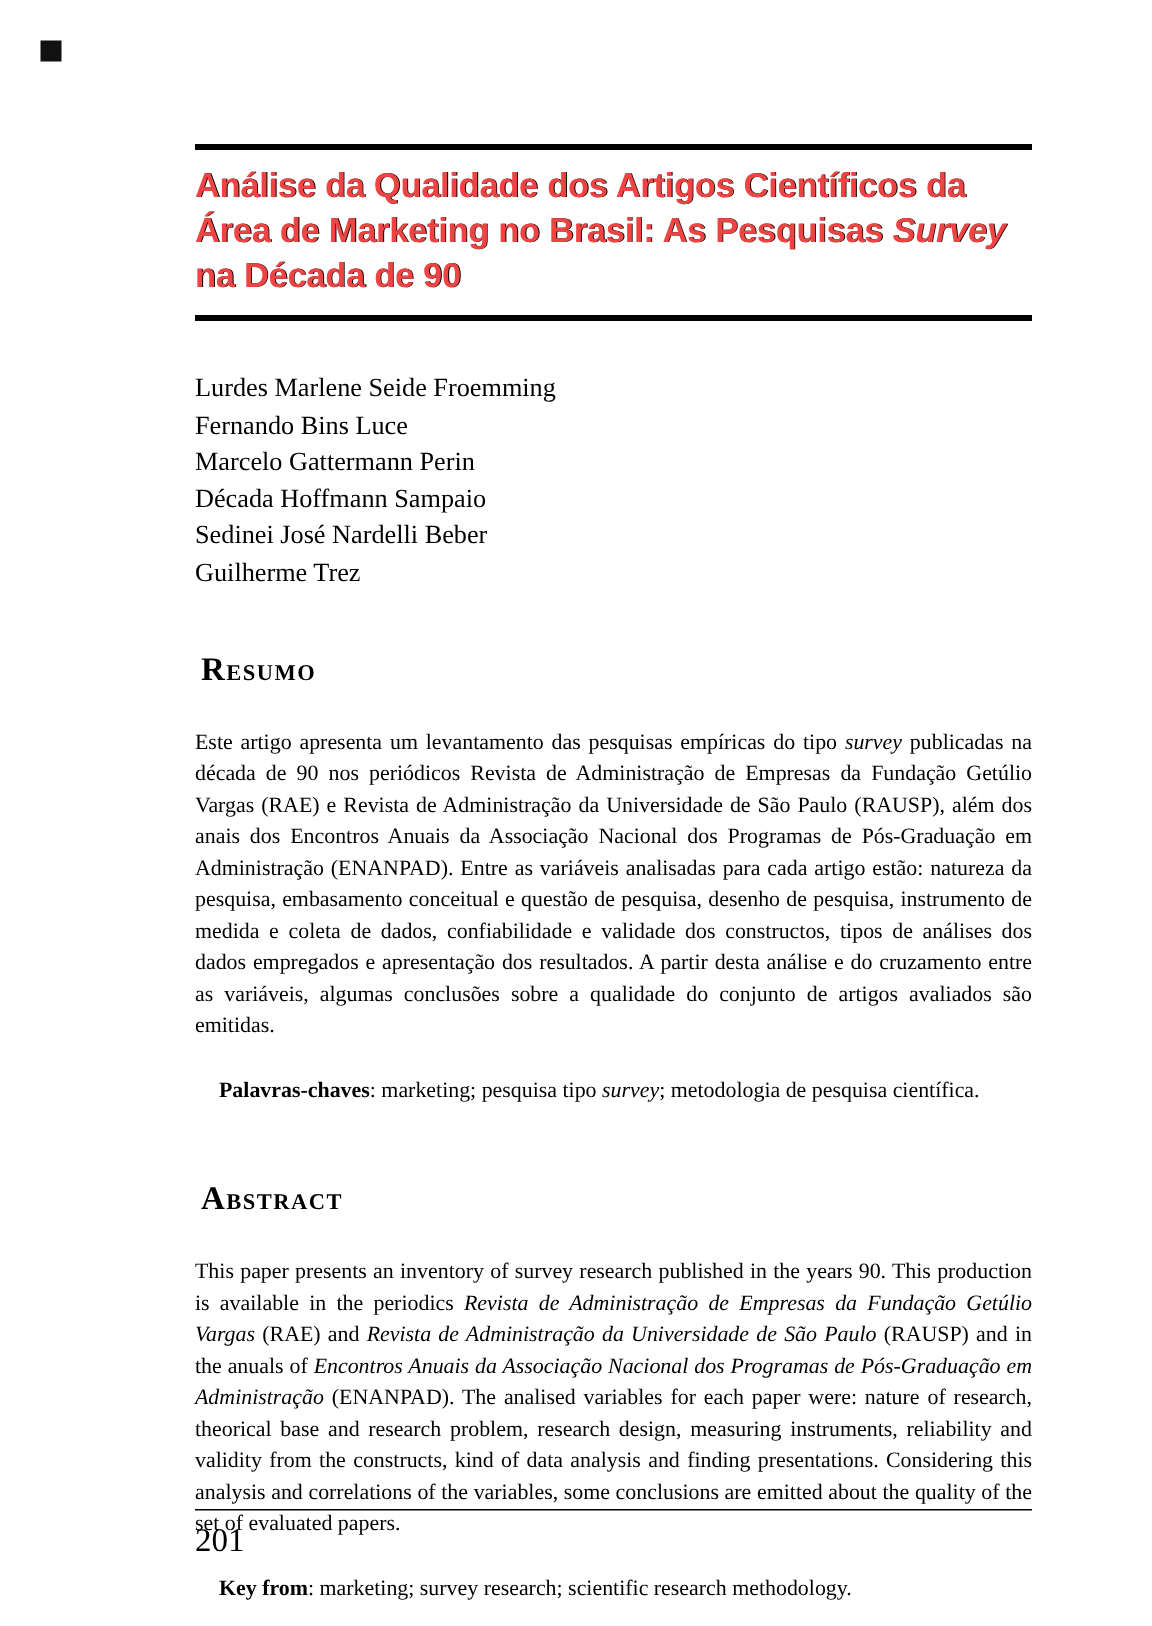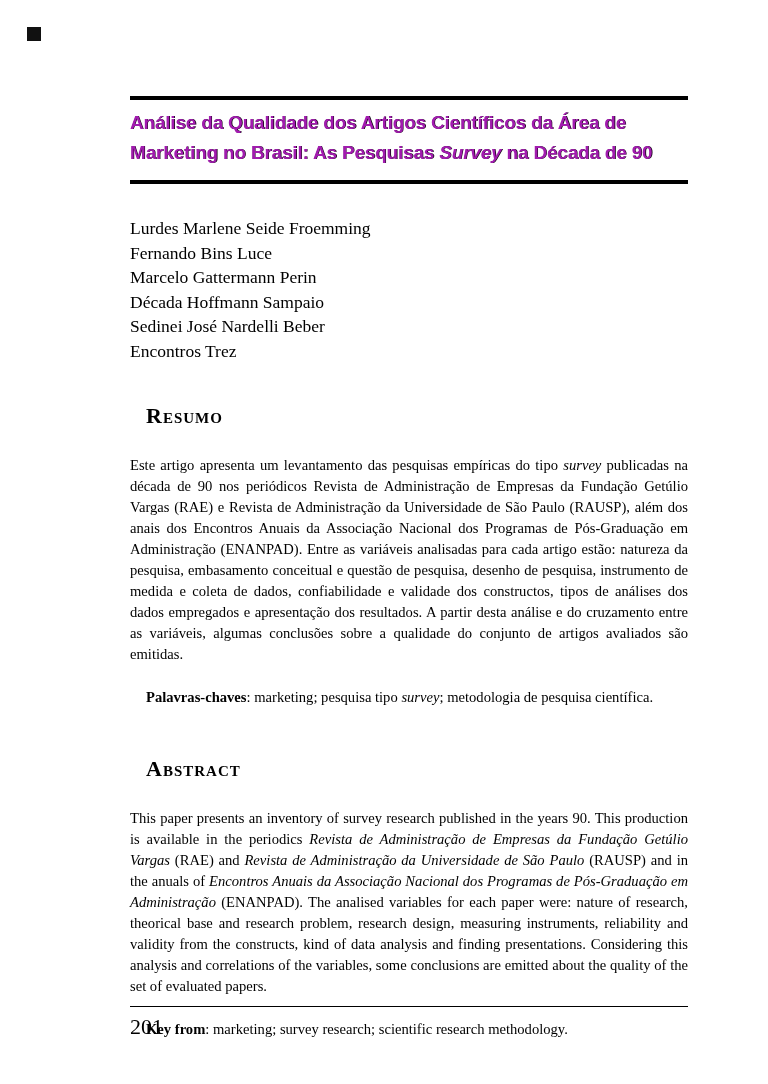--- a/index.html
+++ b/index.html
@@ -32,33 +32,33 @@
   .title-block {
     margin-top: 96px;
     border-top: 4px solid #000;
     border-bottom: 4px solid #000;
     padding: 8px 0 12px 0;
   }
   .title {
     margin: 0;
     font-family: "Liberation Sans", sans-serif;
     font-weight: 700;
-    font-size: 19px;
+    font-size: 23px;
     line-height: 30px;
     letter-spacing: -0.2px;
-    color: #a21caf;
+    color: #ef4444;
     text-shadow: 0.6px 0 0 #000;
   }
   .authors {
     margin-top: 32px;
     font-size: 17.5px;
     line-height: 24.5px;
   }
   .section-heading {
-    margin: 16px;
+    margin: 4px;
     font-family: "Liberation Serif", serif;
     font-variant: small-caps;
     font-weight: 700;
     font-size: 22px;
     letter-spacing: 1px;
   }
   .resumo-heading { margin-top: 40px; }
   .abstract-heading { margin-top: 48px; }
   .body-par {
     margin: 26px 0 0 0;
@@ -97,21 +97,21 @@
     <div class="title-block">
       <h1 class="title"><span>Análise da Qualidade dos Artigos Científicos da Área de Marketing no Brasil: As Pesquisas </span><span style="font-style: italic;">Survey</span><span> na Década de 90</span></h1>
     </div>
 
     <div class="authors">
         <div>Lurdes Marlene Seide Froemming</div>
         <div>Fernando Bins Luce</div>
         <div>Marcelo Gattermann Perin</div>
         <div>Década Hoffmann Sampaio</div>
         <div>Sedinei José Nardelli Beber</div>
-        <div>Encontros Trez</div>
+        <div>Guilherme Trez</div>
       </div>
 
     <h2 class="section-heading resumo-heading">Resumo</h2>
 
     <p class="body-par"><span>Este artigo apresenta um levantamento das pesquisas empíricas do tipo </span><span style="font-style: italic;">survey</span><span> publicadas na década de 90 nos periódicos Revista de Administração de Empresas da Fundação Getúlio Vargas (RAE) e Revista de Administração da Universidade de São Paulo (RAUSP), além dos anais dos Encontros Anuais da Associação Nacional dos Programas de Pós-Graduação em Administração (ENANPAD). Entre as variáveis analisadas para cada artigo estão: natureza da pesquisa, embasamento conceitual e questão de pesquisa, desenho de pesquisa, instrumento de medida e coleta de dados, confiabilidade e validade dos constructos, tipos de análises dos dados empregados e apresentação dos resultados. A partir desta análise e do cruzamento entre as variáveis, algumas conclusões sobre a qualidade do conjunto de artigos avaliados são emitidas.</span></p>
 
     <p class="keywords"><strong>Palavras-chaves</strong><span><span>: marketing; pesquisa tipo </span><span style="font-style: italic;">survey</span><span>; metodologia de pesquisa científica.</span></span></p>
 
     <h2 class="section-heading abstract-heading">Abstract</h2>
 

